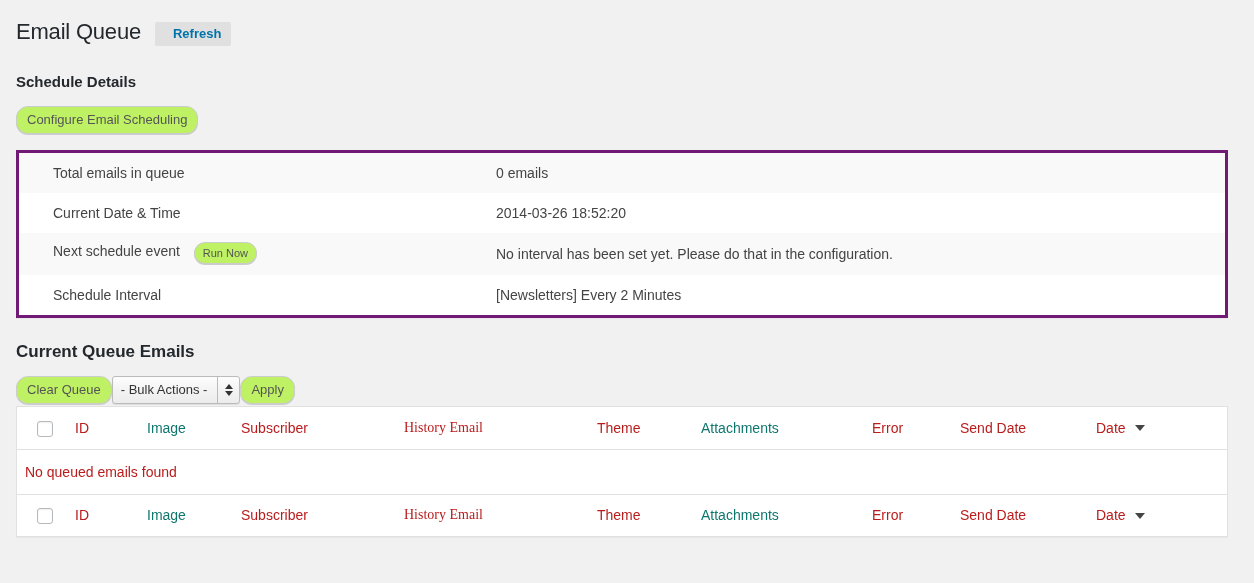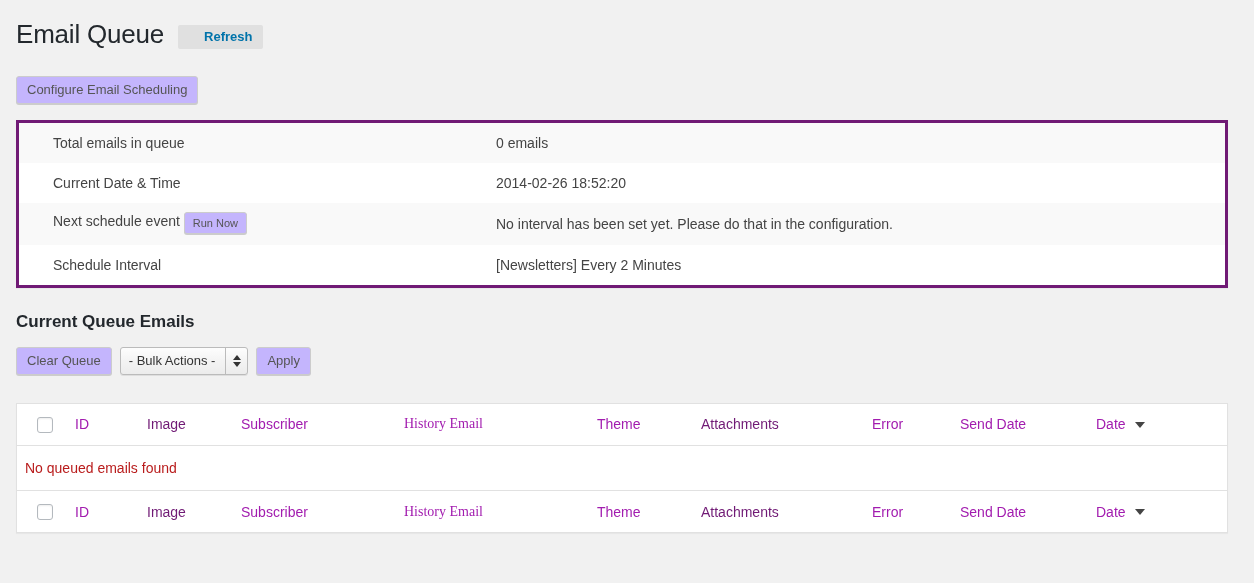--- a/index.html
+++ b/index.html
@@ -24,35 +24,35 @@
   }
 
   
   .page-title-row {
     display: flex;
     align-items: center;
     margin: 0 0 18px 0;
     padding-top: 2px;
   }
   h1.page-title {
-    font-size: 26px;
+    font-size: 22px;
     font-weight: 400;
     color: #23282d;
     margin: 0;
     padding: 6px 0 6px 0;
     line-height: 1.3;
     letter-spacing: -0.2px;
   }
   .refresh-badge {
     margin-left: 14px;
     background: #e0e0e0;
     color: #0073aa;
     font-size: 13px;
     font-weight: bold;
-    padding: 5px 10px 6px 26px;
+    padding: 5px 10px 6px 18px;
     border-radius: 2px;
     line-height: 1;
     position: relative;
     top: 2px;
     cursor: pointer;
     text-decoration: none;
   }
 
   
   h2.section-heading {
@@ -65,23 +65,23 @@
   }
   .section-heading.queue-heading {
     font-size: 17px;
     margin-top: 22px;
     margin-bottom: 13px;
   }
 
   
   .button {
     display: inline-block;
-    background: #c4b5fd;
+    background: #bef264;
     border: 1px solid #ccc;
-    border-radius: 3px;
+    border-radius: 12px;
     box-shadow: 0 1px 0 #ccc;
     color: #555;
     font-size: 13px;
     line-height: 26px;
     height: 28px;
     padding: 0 10px 1px;
     box-sizing: border-box;
     cursor: pointer;
     vertical-align: top;
     white-space: nowrap;
@@ -177,30 +177,30 @@
     padding: 12px 24px 12px 0;
     color: #444;
     font-size: 14px;
   }
   .sched-table td.tall {
     padding-top: 10px;
     padding-bottom: 10px;
   }
   .inline-run {
     display: inline-block;
+    margin-left: 10px;
     position: relative;
     top: -1px;
   }
 
   
   .queue-toolbar {
     display: flex;
     align-items: flex-start;
-    gap: 8px;
-    margin-bottom: 28px;
+    margin-bottom: 2px;
   }
 
   
   .list-table {
     width: 1212px;
     border-collapse: collapse;
     border: 1px solid #e1e1e1;
     background: #fff;
     box-shadow: 0 1px 1px rgba(0,0,0,0.04);
   }
@@ -209,24 +209,24 @@
     text-align: left;
     padding: 12px 0 12px 0;
     font-size: 14px;
     color: #23282d;
     background: #fff;
     vertical-align: middle;
   }
   .list-table thead th { border-bottom: 1px solid #e1e1e1; }
   .list-table tfoot th { border-top: 1px solid #e1e1e1; }
   .list-table th a {
-    color: #a21caf;
+    color: #b91c1c;
     text-decoration: none;
   }
-  .list-table th.plain { color: #701a75; }
+  .list-table th.plain { color: #0f766e; }
   .col-cb   { width: 38px;  padding-left: 20px !important; }
   .col-id   { width: 72px; }
   .col-image{ width: 94px; }
   .col-sub  { width: 163px; }
   .col-hist { width: 193px; font-family: Liberation Serif, serif; }
   .col-theme{ width: 104px; }
   .col-att  { width: 171px; }
   .col-err  { width: 88px; }
   .col-send { width: 136px; }
   .col-date { width: auto; }
@@ -266,36 +266,37 @@
 
 <div class="wrap">
 
   
   <div class="page-title-row">
     <h1 class="page-title">Email Queue</h1>
     <a class="refresh-badge" href="#">Refresh</a>
   </div>
 
   
+  <h2 class="section-heading">Schedule Details</h2>
 
   <a class="button" href="#">Configure Email Scheduling</a>
 
   <table class="sched-table">
     <tbody>
       <tr class="alt">
         <td class="label-cell">
           <span>Total emails in queue</span>
         </td>
         <td class="value-cell">0 emails</td>
       </tr>
       <tr>
         <td class="label-cell">
           <span>Current Date &amp; Time</span>
         </td>
-        <td class="value-cell">2014-02-26 18:52:20</td>
+        <td class="value-cell">2014-03-26 18:52:20</td>
       </tr>
       <tr class="alt">
         <td class="label-cell tall">
           <span>Next schedule event</span>
           <a class="button small inline-run" href="#">Run Now</a>
         </td>
         <td class="value-cell tall">No interval has been set yet. Please do that in the configuration.</td>
       </tr>
       <tr>
         <td class="label-cell">

